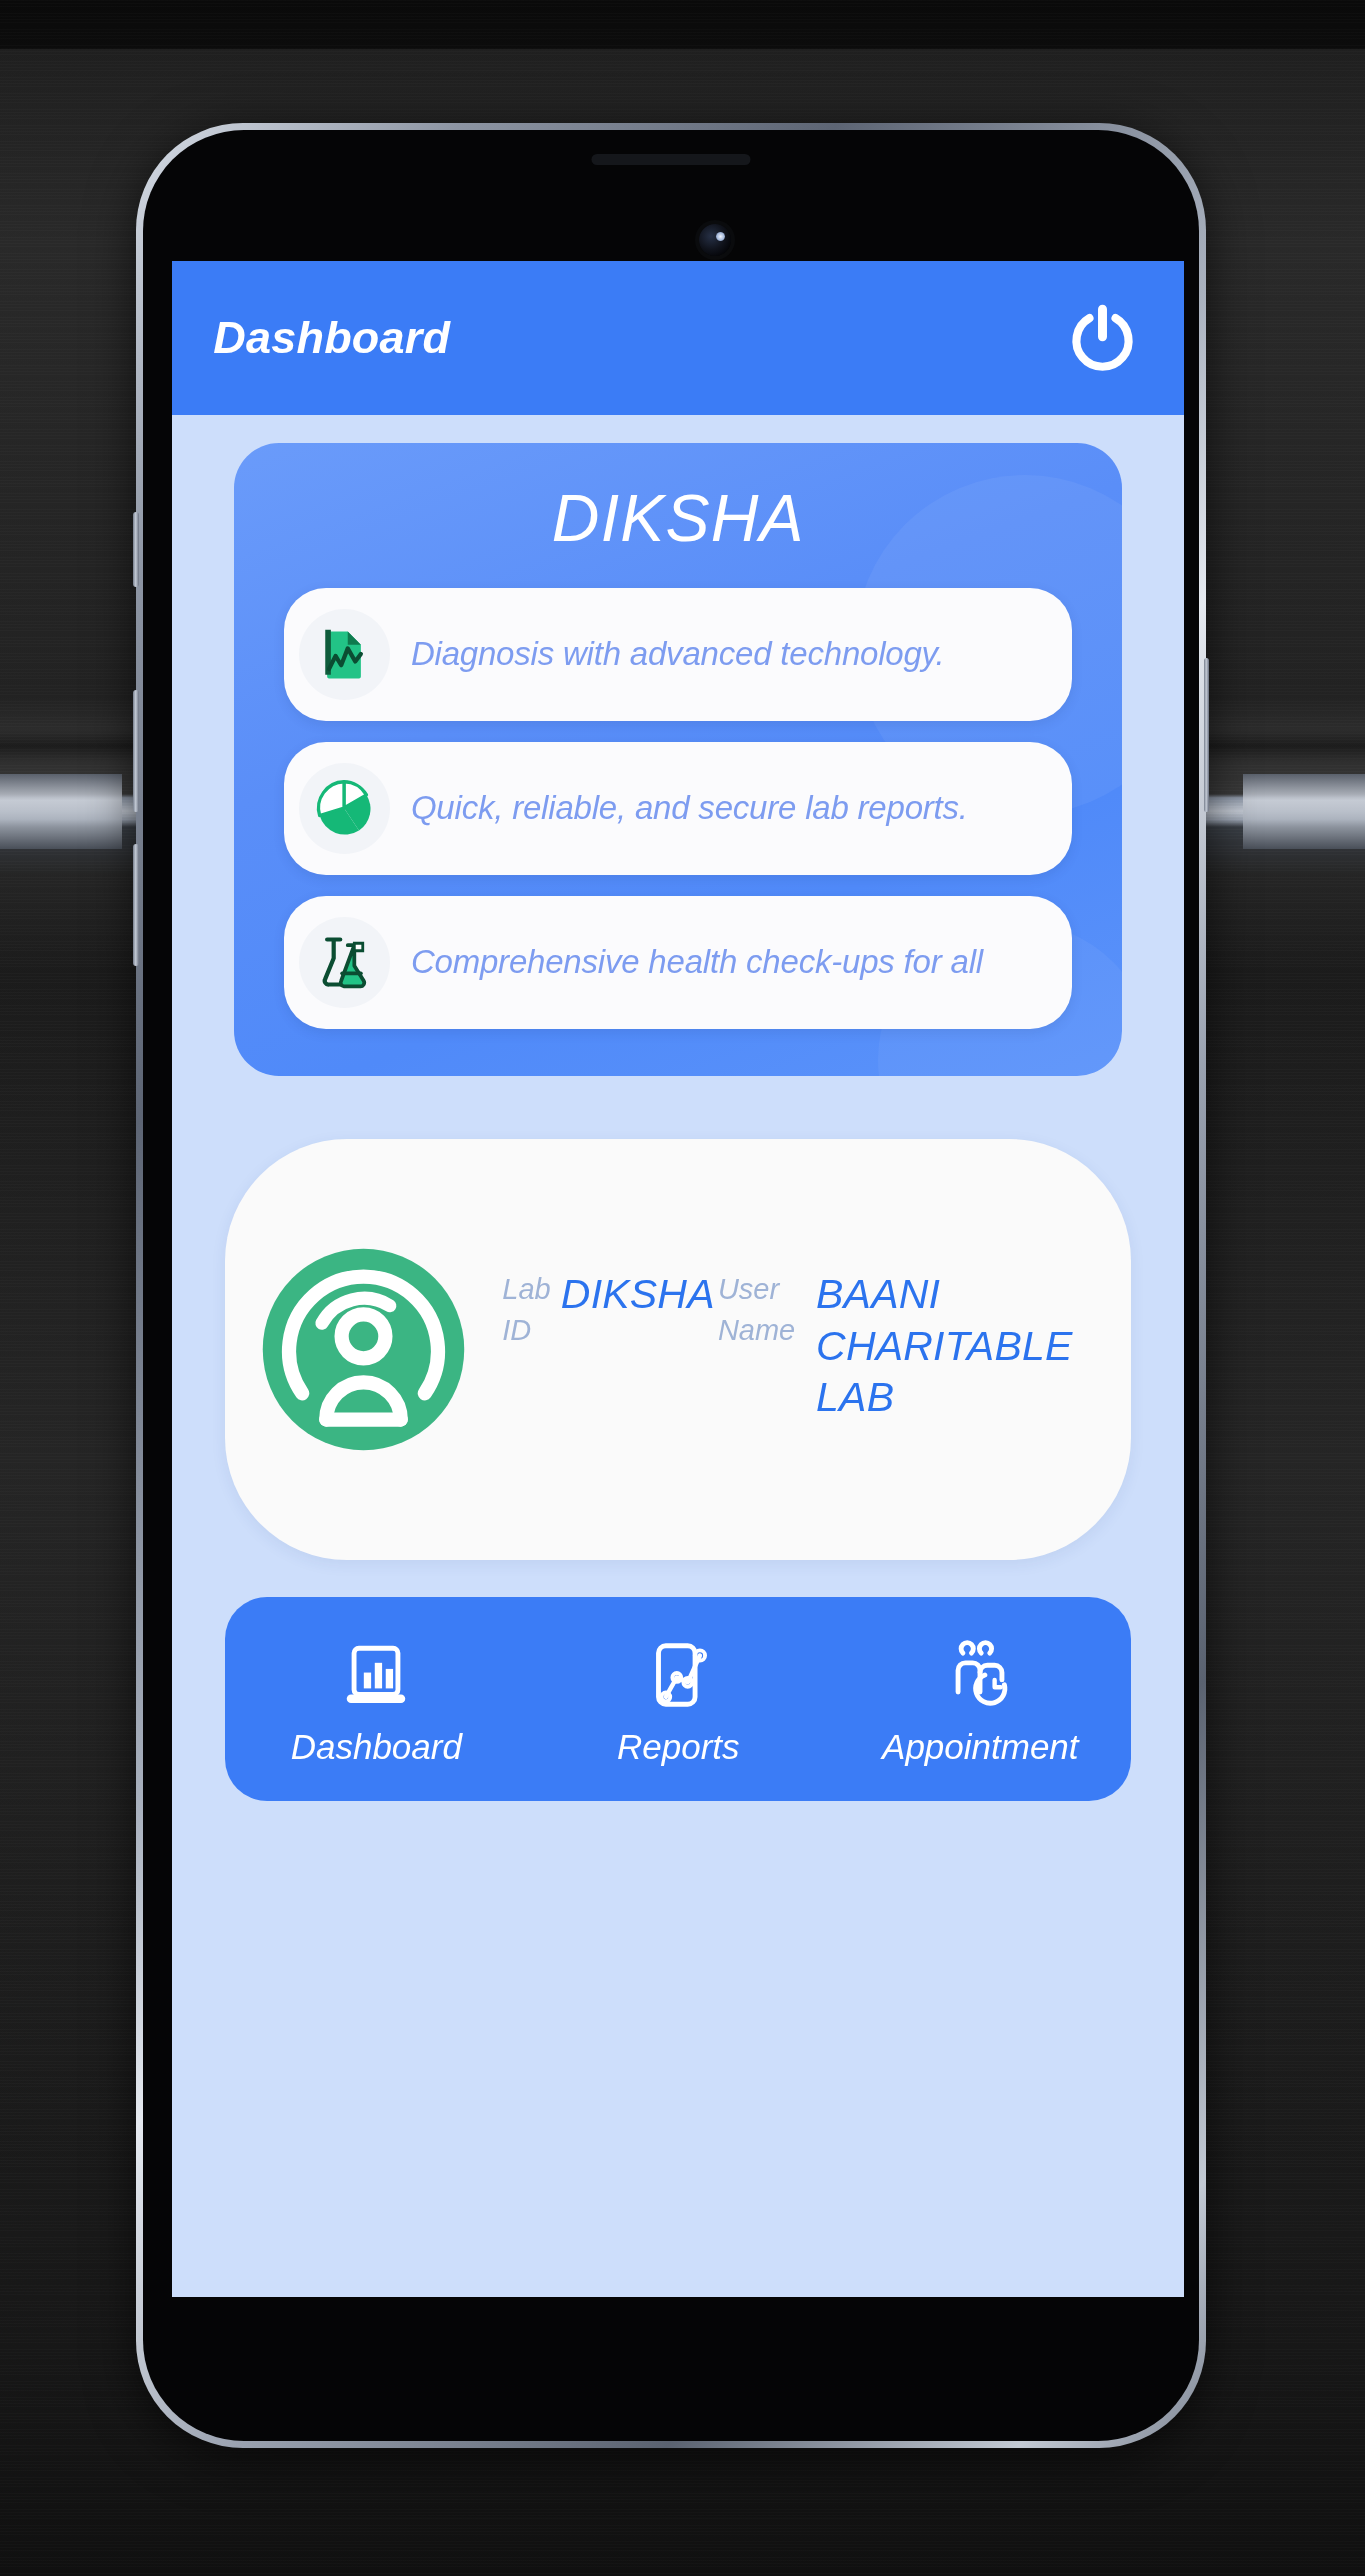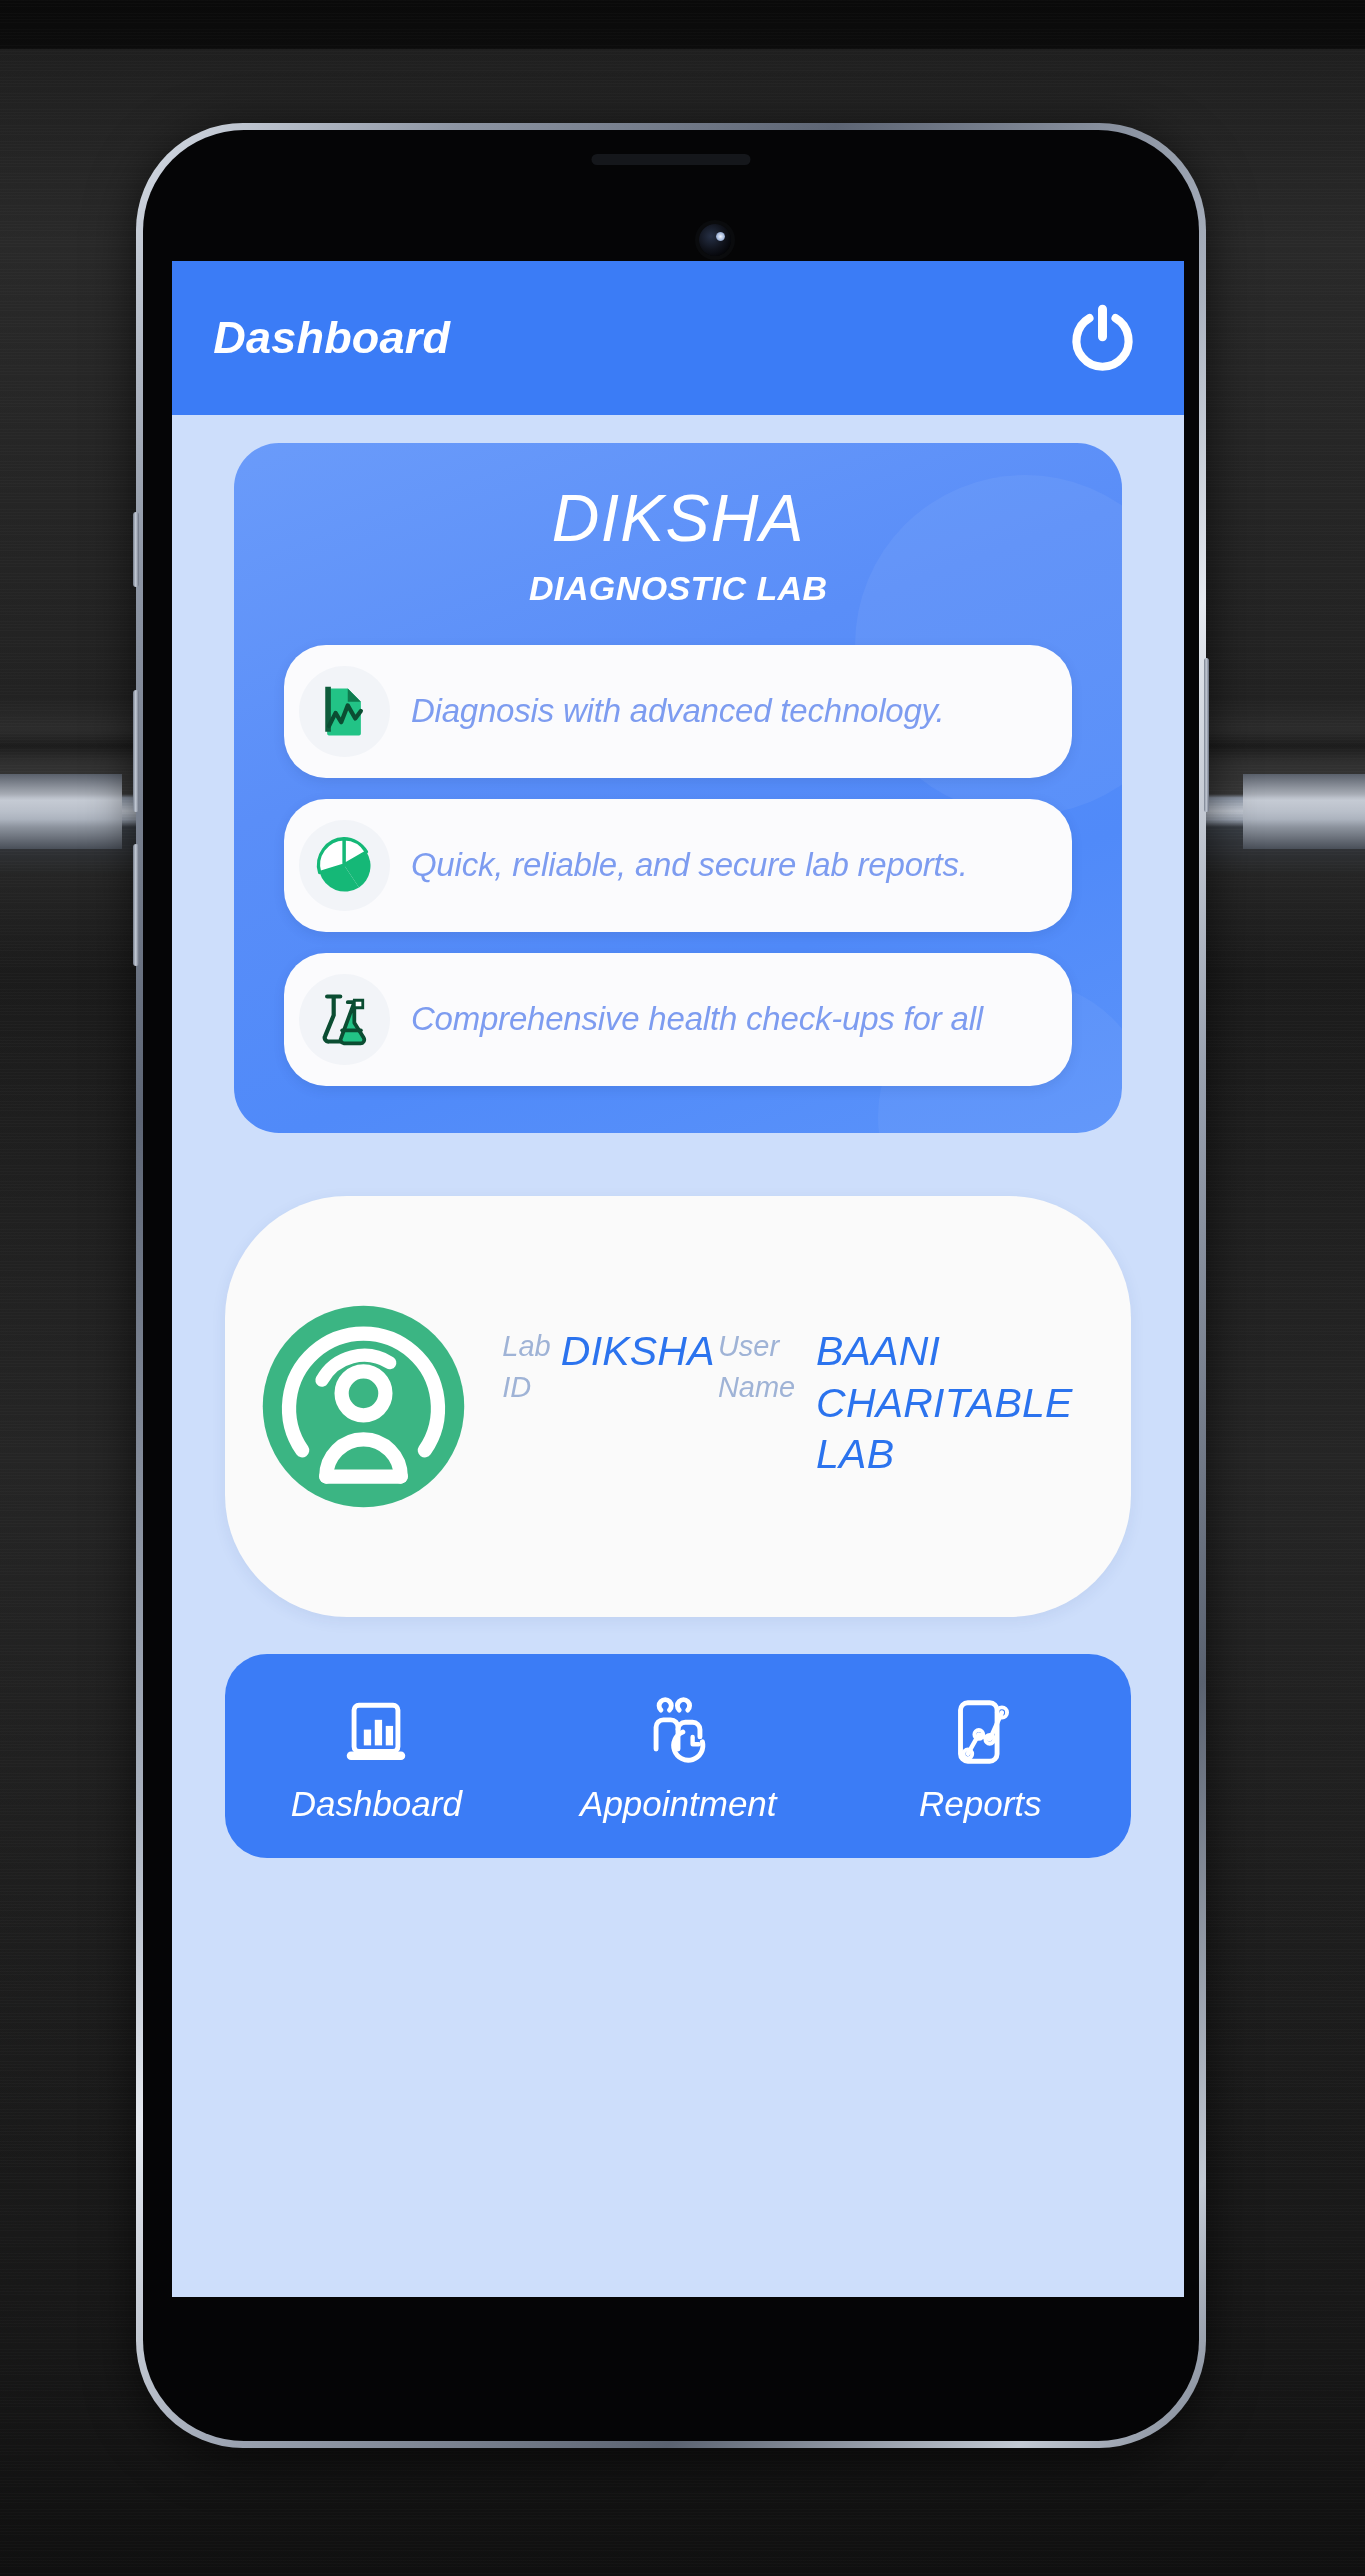--- a/index.html
+++ b/index.html
@@ -319,21 +319,20 @@
               <path d="M30 21 A32 32 0 1 0 62 21" fill="none" stroke="#ffffff" stroke-width="10" stroke-linecap="round"></path>
               <line x1="46" y1="10" x2="46" y2="44" stroke="#ffffff" stroke-width="11" stroke-linecap="round"></line>
             </svg>
           </div>
         </div>
 
         <div id="app-body">
 
           <div id="hero-card">
             <div id="brand-title">DIKSHA</div>
-            <div id="brand-subtitle">DIAGNOSTIC LAB</div>
 
             <div id="feature-list">
 
               <div class="feature-pill">
                 <div class="feature-icon">
                   <svg width="60" height="60" viewBox="0 0 64 64" aria-hidden="true">
                     <path d="M14 8 h22 l14 14 v34 a2 2 0 0 1 -2 2 H16 a2 2 0 0 1 -2 -2 V10 a2 2 0 0 1 2 -2 z" fill="#22c386"></path>
                     <path d="M36 8 v14 h14 z" fill="#0f7a4e"></path>
                     <path d="M12 6 h6 v48 h-6 z" fill="#0f5c3c"></path>
                     <polyline points="16,48 23,34 29,44 36,26 44,40 50,32" fill="none" stroke="#0b4d32" stroke-width="4.5" stroke-linecap="round" stroke-linejoin="round"></polyline>
@@ -410,45 +409,45 @@
                   <rect x="40" y="27" width="6" height="16" fill="#ffffff"></rect>
                   <rect x="8" y="48" width="48" height="7" rx="3.5" fill="#ffffff"></rect>
                 </svg>
               </div>
               <div class="nav-label">Dashboard</div>
             </div>
 
             <div class="nav-item">
               <div class="nav-icon">
                 <svg width="78" height="78" viewBox="0 0 64 64" aria-hidden="true">
+                  <rect x="16" y="8" width="30" height="48" rx="6" fill="none" stroke="#ffffff" stroke-width="4"></rect>
+                  <polyline points="22,50 31,34 40,38 50,16" fill="none" stroke="#ffffff" stroke-width="3.6" stroke-linecap="round" stroke-linejoin="round"></polyline>
+                  <circle cx="22" cy="50" r="3.6" fill="none" stroke="#ffffff" stroke-width="3.2"></circle>
+                  <circle cx="31" cy="34" r="3.6" fill="none" stroke="#ffffff" stroke-width="3.2"></circle>
+                  <circle cx="40" cy="38" r="3.6" fill="none" stroke="#ffffff" stroke-width="3.2"></circle>
+                  <circle cx="50" cy="16" r="4.2" fill="none" stroke="#ffffff" stroke-width="3.2"></circle>
+                </svg>
+              </div>
+              <div class="nav-label">Reports</div>
+            </div>
+
+            <div class="nav-item">
+              <div class="nav-icon">
+                <svg width="78" height="78" viewBox="0 0 64 64" aria-hidden="true">
                   <path d="M18 14 a5 5 0 1 1 7 0" fill="none" stroke="#ffffff" stroke-width="4" stroke-linecap="round"></path>
                   <path d="M33 14 a5 5 0 1 1 7 0" fill="none" stroke="#ffffff" stroke-width="4" stroke-linecap="round"></path>
                   <path d="M14 46 V28 a6 6 0 0 1 6 -6 h6 a6 6 0 0 1 6 6 v18" fill="none" stroke="#ffffff" stroke-width="4" stroke-linecap="round" stroke-linejoin="round"></path>
                   <path d="M32 30 a6 6 0 0 1 6 -6 h6 a6 6 0 0 1 6 6 v6" fill="none" stroke="#ffffff" stroke-width="4" stroke-linecap="round" stroke-linejoin="round"></path>
                   <path d="M52 40 A12 12 0 1 1 36 32" fill="none" stroke="#ffffff" stroke-width="4" stroke-linecap="round"></path>
                   <path d="M44 36 v6 h5" fill="none" stroke="#ffffff" stroke-width="3.6" stroke-linecap="round" stroke-linejoin="round"></path>
                 </svg>
               </div>
               <div class="nav-label">Appointment</div>
             </div>
 
-            <div class="nav-item">
-              <div class="nav-icon">
-                <svg width="78" height="78" viewBox="0 0 64 64" aria-hidden="true">
-                  <rect x="16" y="8" width="30" height="48" rx="6" fill="none" stroke="#ffffff" stroke-width="4"></rect>
-                  <polyline points="22,50 31,34 40,38 50,16" fill="none" stroke="#ffffff" stroke-width="3.6" stroke-linecap="round" stroke-linejoin="round"></polyline>
-                  <circle cx="22" cy="50" r="3.6" fill="none" stroke="#ffffff" stroke-width="3.2"></circle>
-                  <circle cx="31" cy="34" r="3.6" fill="none" stroke="#ffffff" stroke-width="3.2"></circle>
-                  <circle cx="40" cy="38" r="3.6" fill="none" stroke="#ffffff" stroke-width="3.2"></circle>
-                  <circle cx="50" cy="16" r="4.2" fill="none" stroke="#ffffff" stroke-width="3.2"></circle>
-                </svg>
-              </div>
-              <div class="nav-label">Reports</div>
-            </div>
-
           </div>
 
         </div>
       </div>
     </div>
   </div>
 </div>
 
 
 </body></html>

